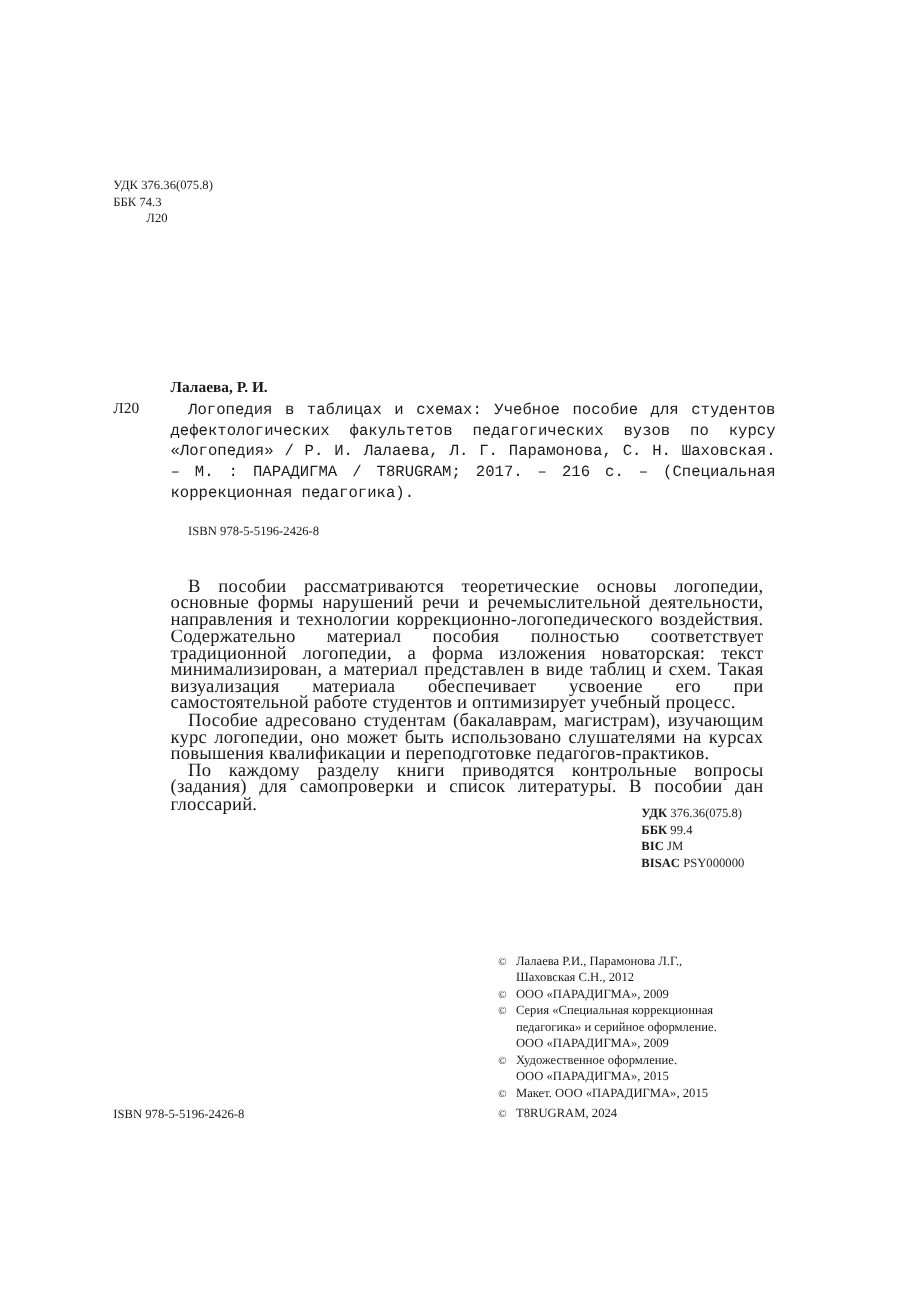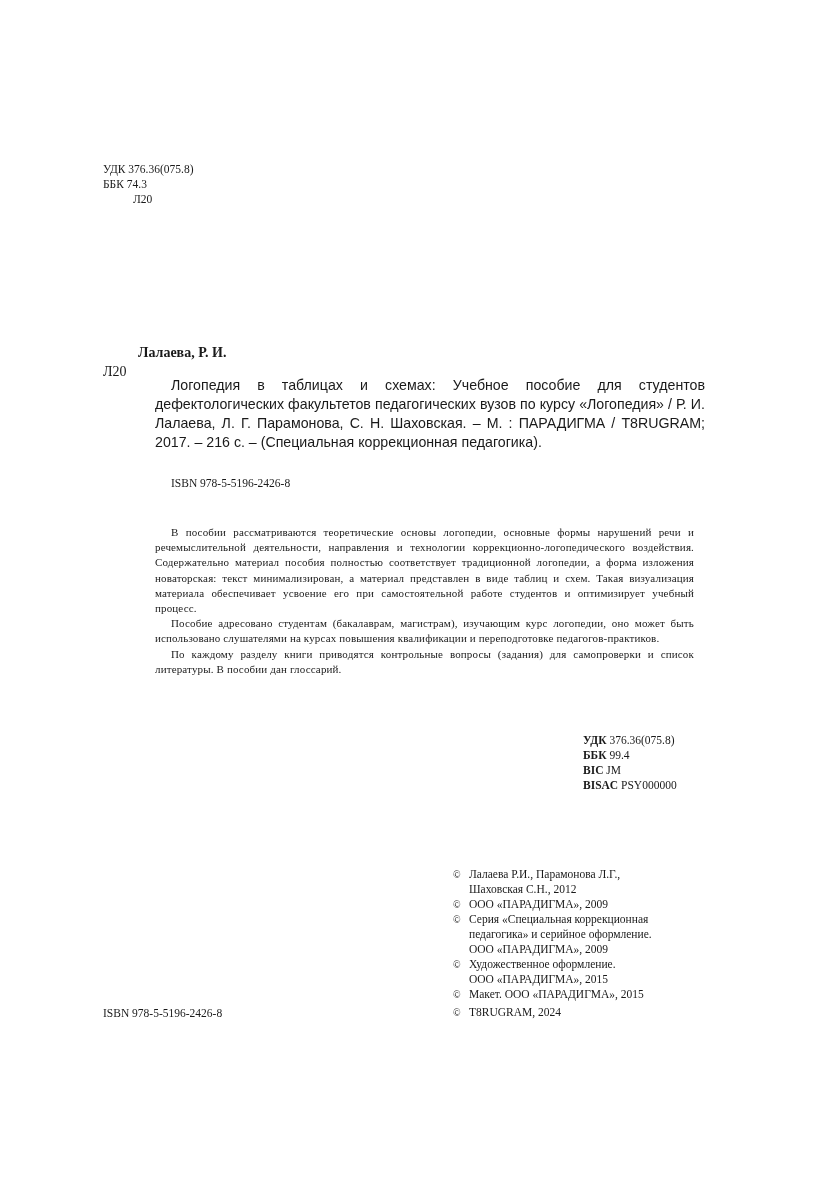--- a/index.html
+++ b/index.html
@@ -6,35 +6,34 @@
     body {
       width: 840px; height: 1191px; position: relative; overflow: hidden;
       font-family: "DejaVu Serif", "Liberation Serif", serif;
       color: #1a1a1a;
     }
     .abs { position: absolute; }
     .small { font-size: 11.5px; line-height: 15px; font-family: "Liberation Serif", serif; }
     .cls-block { left: 103px; top: 162px; }
     .cls-block .indent { padding-left: 30px; }
 
-    .author { left: 138px; top: 345px; font-weight: bold; font-size: 14px; font-family: "Liberation Serif", serif; }
+    .author { left: 155px; top: 345px; font-weight: bold; font-size: 14px; font-family: "Liberation Serif", serif; }
     .lcode { left: 103px; top: 364px; font-size: 14px; font-family: "Liberation Serif", serif; }
     .biblio {
       left: 155px; top: 364px; width: 550px;
       font-size: 14.2px; line-height: 19px; text-align: justify;
-      font-family: Liberation Sans, sans-serif;
-      margin-top: 12px;
+      font-family: Liberation Mono, monospace;
     }
     .biblio p { margin: 0; text-indent: 16px; }
 
     .isbn-top { left: 171px; top: 477px; font-size: 11.5px; font-family: "Liberation Serif", serif; }
 
     .abstract {
       left: 155px; top: 525px; width: 539px;
-      font-size: 11px; line-height: 15.2px; text-align: justify;
+      font-size: 17px; line-height: 15.2px; text-align: justify;
       font-family: "Liberation Serif", serif; letter-spacing: 0.15px;
     }
     .abstract p { margin: 0; text-indent: 16px; }
 
     .cls-right { left: 583px; top: 733px; font-size: 11.5px; line-height: 15px; font-family: "Liberation Serif", serif; }
     .cls-right b { font-weight: bold; }
 
     .copyrights { left: 453px; top: 867px; font-size: 11.5px; line-height: 15px; font-family: "Liberation Serif", serif; }
     .copy-item { display: flex; }
     .copy-sym { width: 16px; flex: none; font-size: 10px; }

